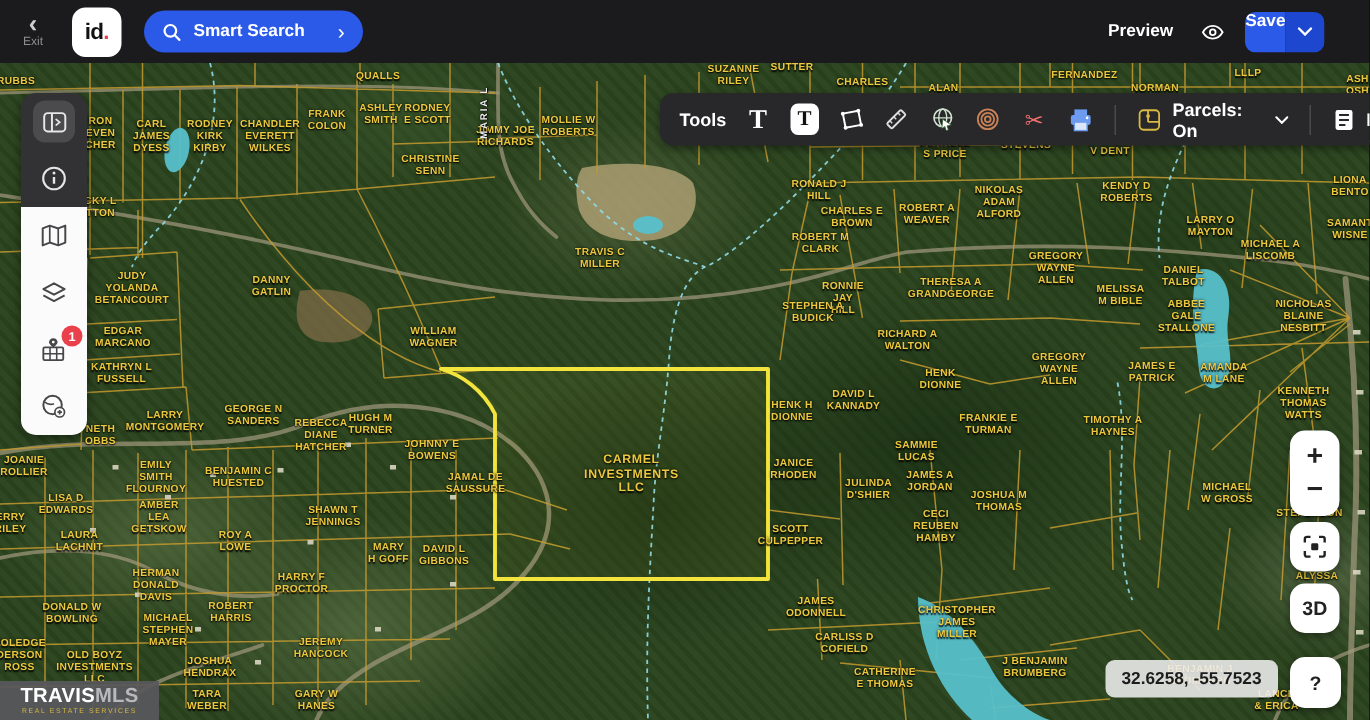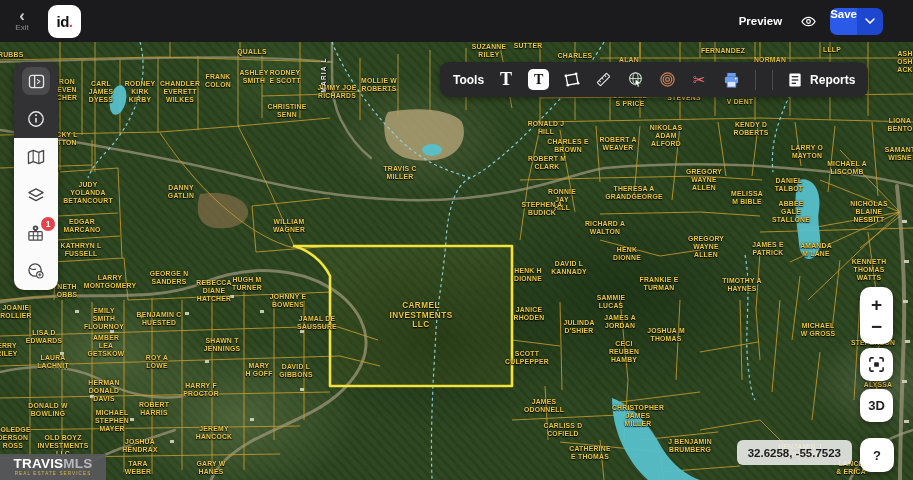--- a/index.html
+++ b/index.html
@@ -386,20 +386,28 @@
 
 <header class="topbar">
   <div class="exit">
     <span class="chev">‹</span>
     <span class="lbl">Exit</span>
   </div>
   <div class="logo">
     <span>id</span>
       <span class="dot">.</span>
   </div>
+  <div class="smart">
+    <svg width="13" height="13" viewBox="0 0 14 14">
+      <circle cx="6" cy="6" r="4.2" fill="none" stroke="#fff" stroke-width="1.6"></circle>
+      <line x1="9.2" y1="9.2" x2="12.5" y2="12.5" stroke="#fff" stroke-width="1.6" stroke-linecap="round"></line>
+    </svg>
+    <span>Smart Search</span>
+    <span class="arr">›</span>
+  </div>
   <div class="tb-right">
     <div class="preview">
       <span>Preview</span>
       <svg width="15" height="11" viewBox="0 0 16 11">
         <path d="M1,5.5 C3,2 6,1 8,1 C10,1 13,2 15,5.5 C13,9 10,10 8,10 C6,10 3,9 1,5.5 Z" fill="none" stroke="#fff" stroke-width="1.3"></path>
         <circle cx="8" cy="5.5" r="2" fill="none" stroke="#fff" stroke-width="1.3"></circle>
       </svg>
     </div>
     <div class="save-group">
       <div class="save-main">
@@ -461,20 +469,32 @@
     </div>
   <div class="tool">
     <svg width="17" height="16" viewBox="0 0 18 17">
       <rect x="4.5" y="1" width="9" height="4" fill="var(--printer_blue)"></rect>
       <rect x="2" y="5" width="14" height="7" rx="1.5" fill="var(--printer_blue)"></rect>
       <rect x="4.5" y="10" width="9" height="6" fill="#dce6fb" stroke="var(--printer_blue)" stroke-width="1"></rect>
       <circle cx="13.5" cy="7" r=".9" fill="#fff"></circle>
     </svg>
   </div>
   <div class="tb-divider"></div>
+  <div class="parcels-toggle">
+    <svg width="18" height="18" viewBox="0 0 19 19">
+      <rect x="2" y="2" width="15" height="15" rx="3" fill="none" stroke="var(--parcels_icon_yellow)" stroke-width="1.4"></rect>
+      <line x1="8.5" y1="2" x2="8.5" y2="11" stroke="var(--parcels_icon_yellow)" stroke-width="1.4"></line>
+      <line x1="8.5" y1="11" x2="17" y2="11" stroke="var(--parcels_icon_yellow)" stroke-width="1.4"></line>
+      <circle cx="8.5" cy="6.5" r="1.5" fill="var(--parcels_icon_yellow)"></circle>
+    </svg>
+    <span>Parcels: On</span>
+    <svg width="10" height="6" viewBox="0 0 10 6">
+      <path d="M1,1 L5,5 L9,1" fill="none" stroke="#fff" stroke-width="1.5" stroke-linecap="round"></path>
+    </svg>
+  </div>
   <div class="tb-divider"></div>
   <div class="reports">
     <svg width="16" height="16" viewBox="0 0 17 17">
       <rect x="2.5" y="1.5" width="12" height="14" rx="1.5" fill="#fff"></rect>
       <line x1="5" y1="5" x2="12" y2="5" stroke="#28282a" stroke-width="1.4"></line>
       <line x1="5" y1="8.5" x2="12" y2="8.5" stroke="#28282a" stroke-width="1.4"></line>
       <line x1="5" y1="12" x2="9.5" y2="12" stroke="#28282a" stroke-width="1.4"></line>
     </svg>
     <span>Reports</span>
 

